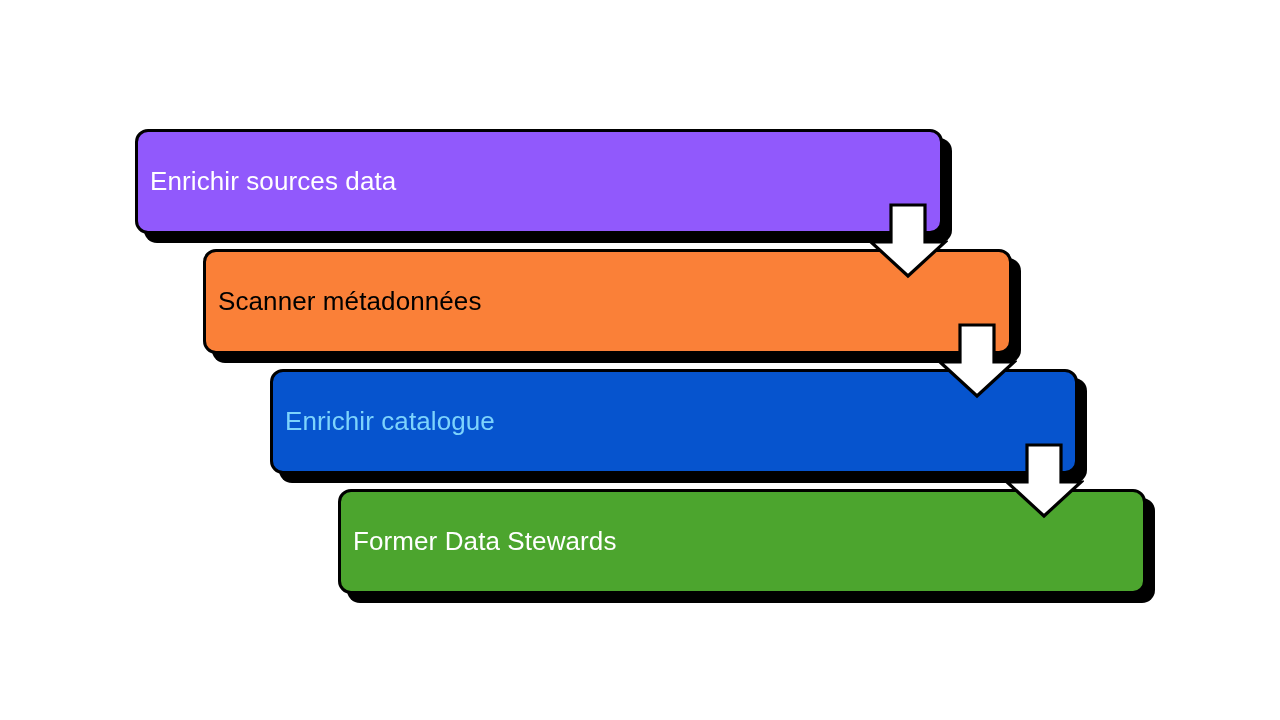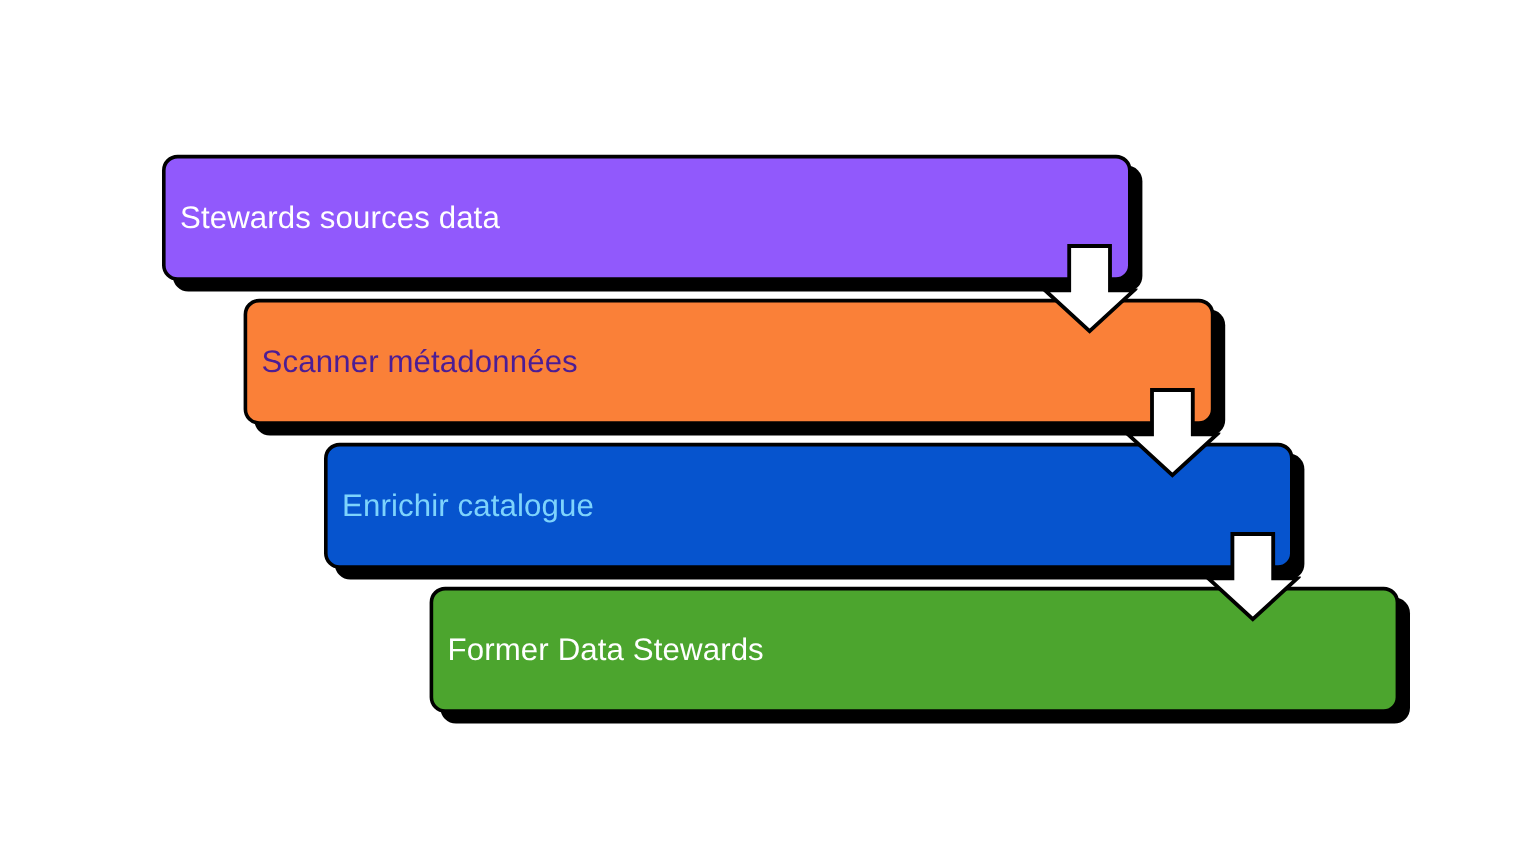--- a/index.html
+++ b/index.html
@@ -61,32 +61,32 @@
   #connector-0 { left: 868px; top: 200px; }
   #connector-1 { left: 937px; top: 320px; }
   #connector-2 { left: 1004px; top: 440px; }
 </style>
 </head>
 <body style="background: rgb(255, 255, 255);">
 
 <div id="canvas" style="background: rgb(255, 255, 255);">
 
   <div class="step" id="step-0" style="background: rgb(145, 89, 252); border-color: rgb(0, 0, 0); box-shadow: rgb(0, 0, 0) 9px 9px 0px 0px;">
-    <span class="step-label" style="color: rgb(255, 255, 255);">Stewards sources data</span>
+    <span class="step-label" style="color: rgb(255, 255, 255);">Enrichir sources data</span>
   </div>
 
   <div class="step" id="step-1" style="background: rgb(250, 128, 56); border-color: rgb(0, 0, 0); box-shadow: rgb(0, 0, 0) 9px 9px 0px 0px;">
-    <span class="step-label" style="color: #4c1d95;">Scanner métadonnées</span>
+    <span class="step-label" style="color: #000000;">Scanner métadonnées</span>
   </div>
 
   <div class="step" id="step-2" style="background: rgb(6, 84, 206); border-color: rgb(0, 0, 0); box-shadow: rgb(0, 0, 0) 9px 9px 0px 0px;">
     <span class="step-label" style="color: #7dd3fc;">Enrichir catalogue</span>
   </div>
 
-  <div class="step" id="step-3" style="background: rgb(76, 165, 46); border-color: rgb(0, 0, 0); box-shadow: rgb(0, 0, 0) 9px 9px 0px 0px; margin-left: 20px;">
+  <div class="step" id="step-3" style="background: rgb(76, 165, 46); border-color: rgb(0, 0, 0); box-shadow: rgb(0, 0, 0) 9px 9px 0px 0px;">
     <span class="step-label" style="color: rgb(255, 255, 255);">Former Data Stewards</span>
   </div>
 
   <div class="connector" id="connector-0">
     <svg viewBox="0 0 80 80" xmlns="http://www.w3.org/2000/svg">
       <polygon points="23,5 57,5 57,42 77,42 40,76 3,42 23,42" fill="#ffffff" stroke="#000000" stroke-width="3.2" stroke-linejoin="miter"></polygon>
     </svg>
   </div>
 
   <div class="connector" id="connector-1">

